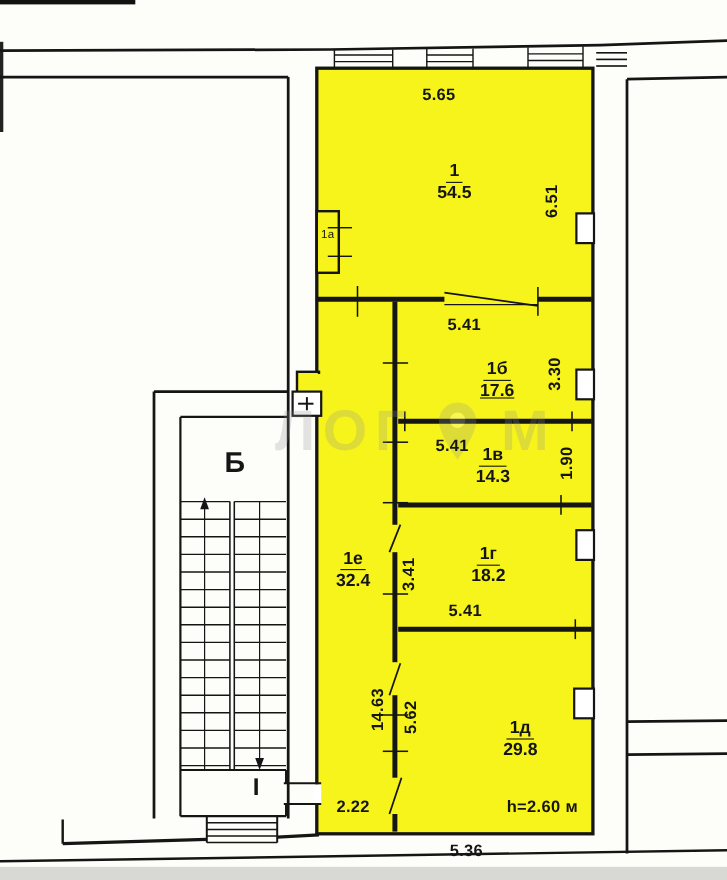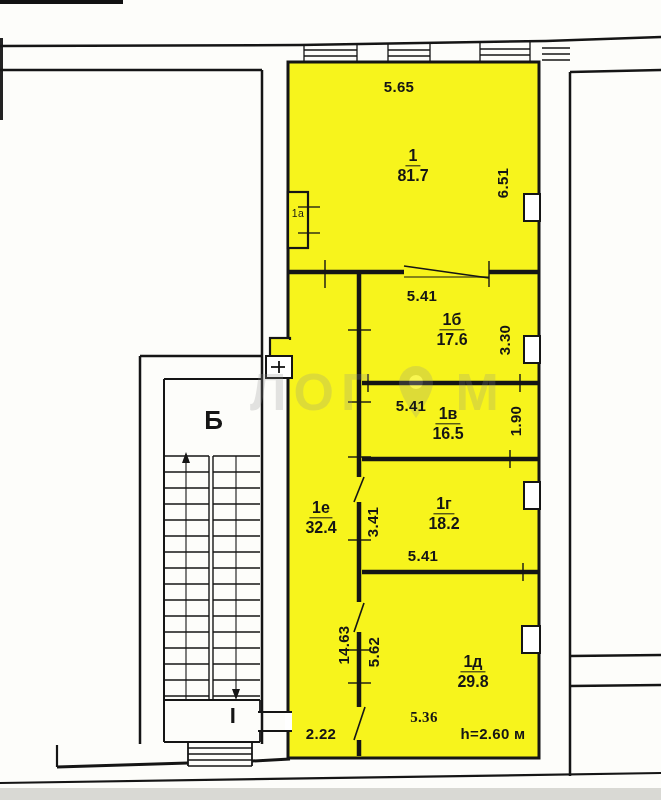--- a/index.html
+++ b/index.html
@@ -211,36 +211,36 @@
       <path d="M18 1 C8 1 1 9 1 18 C1 30 18 53 18 53 C18 53 35 30 35 18 C35 9 28 1 18 1 Z" fill="#8f8f8f"></path>
       <circle cx="18" cy="17" r="7" fill="#fdfdfa"></circle>
     </svg>
     <span>М</span>
   </div>
 
   <div class="lbl" style="left:399px;top:87px;">5.65</div>
 
   <div class="room-lbl" style="left:413px;top:166px;">
     <span class="num">1</span><br>
-    <span class="area">81.7</span>
+    <span class="area">54.5</span>
   </div>
   <div class="lbl rot" style="left:503px;top:183px;">6.51</div>
   <div class="lbl tiny" style="left:298px;top:214px;">1а</div>
 
   <div class="lbl" style="left:422px;top:296px;">5.41</div>
-  <div class="room-lbl" style="left:452px;top:330px;">
+  <div class="room-lbl" style="left:452px;top:346px;text-decoration:underline;">
     <span class="num">1б</span><br>
     <span class="area">17.6</span>
   </div>
   <div class="lbl rot" style="left:505px;top:340px;">3.30</div>
 
   <div class="lbl" style="left:411px;top:406px;">5.41</div>
   <div class="room-lbl" style="left:448px;top:424px;">
     <span class="num">1в</span><br>
-    <span class="area">16.5</span>
+    <span class="area">14.3</span>
   </div>
   <div class="lbl rot" style="left:516px;top:421px;">1.90</div>
 
   <div class="room-lbl" style="left:321px;top:518px;">
     <span class="num">1е</span><br>
     <span class="area">32.4</span>
   </div>
   <div class="lbl rot" style="left:373px;top:522px;">3.41</div>
   <div class="room-lbl" style="left:444px;top:514px;">
     <span class="num">1г</span><br>
@@ -249,19 +249,19 @@
   <div class="lbl" style="left:423px;top:556px;">5.41</div>
 
   <div class="lbl rot" style="left:344px;top:645px;">14.63</div>
   <div class="lbl rot" style="left:374px;top:652px;">5.62</div>
   <div class="room-lbl" style="left:473px;top:672px;">
     <span class="num">1д</span><br>
     <span class="area">29.8</span>
   </div>
 
   <div class="lbl" style="left:321px;top:734px;">2.22</div>
-  <div class="lbl" style="left:424px;top:717px;font-family:Liberation Serif, serif;">5.36</div>
+  <div class="lbl" style="left:424px;top:774px;">5.36</div>
   <div class="lbl" style="left:493px;top:734px;">h=2.60 м</div>
 
   <div class="lbl stair-big" style="left:214px;top:420px;">Б</div>
   <div class="lbl landing-lbl" style="left:233px;top:716px;">I</div>
 
 </div>
 
 </body></html>

